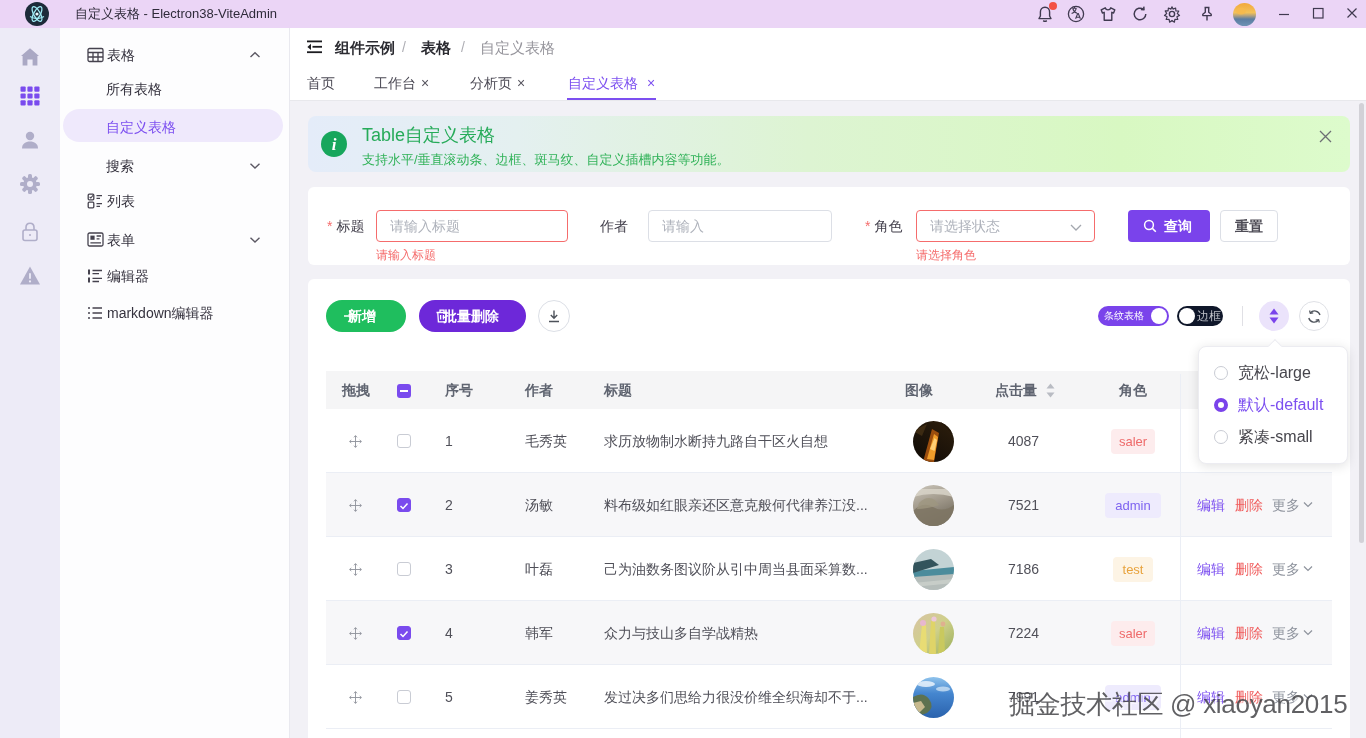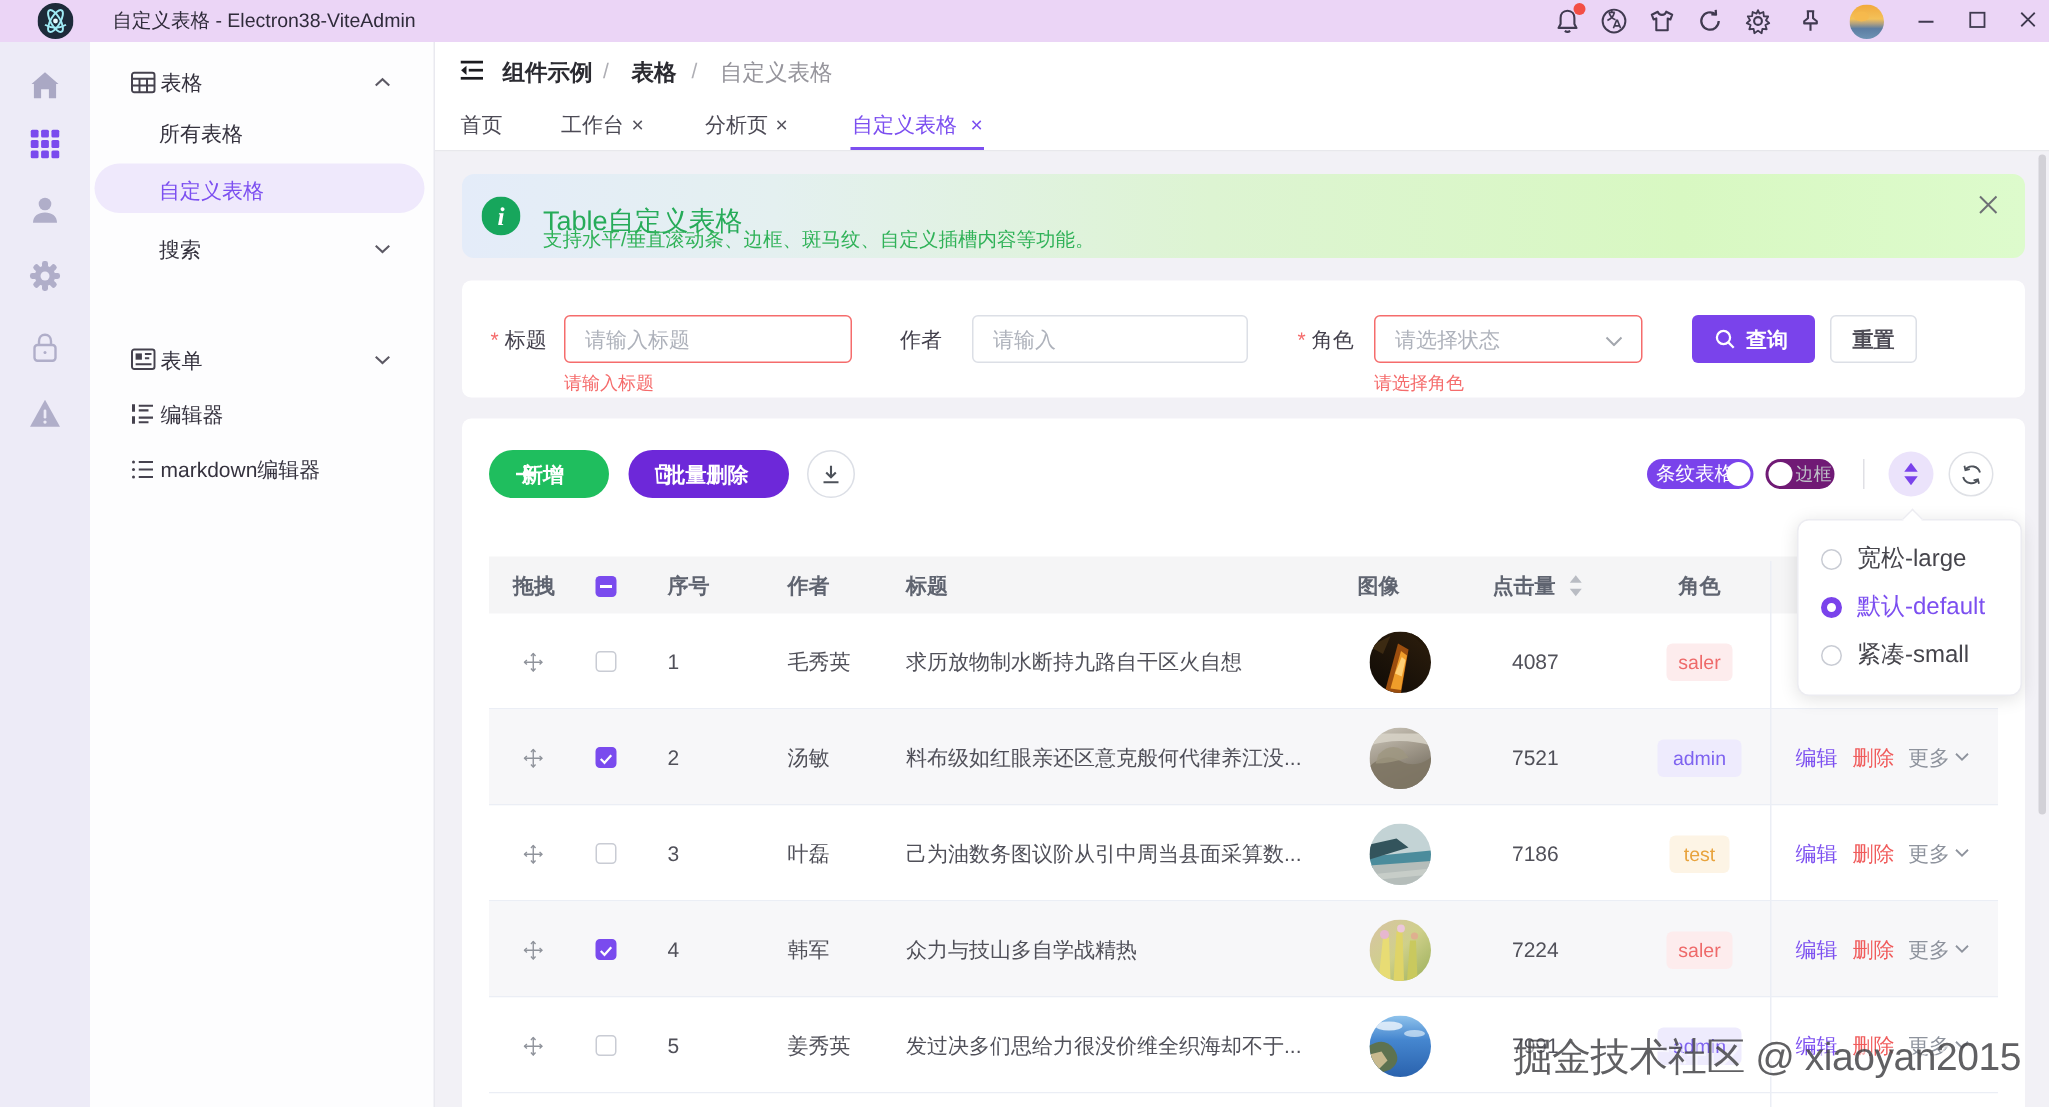--- a/index.html
+++ b/index.html
@@ -203,20 +203,30 @@
   <div class="abs" style="left:3px;top:81px;width:220px;height:33px;background:#efe9fc;border-radius:17px"></div>
   <div class="mi" style="top:81px;color:#7c4ff0">
       <span class="txt" style="left:46px">自定义表格</span>
     </div>
   <div class="mi" style="top:120px">
       <span class="txt" style="left:46px">搜索</span>
     <svg class="chev" width="12" height="8" viewBox="0 0 12 8" fill="none" stroke="#5c5964" stroke-width="1.4">
         <path d="M1.5 1.8 L6 6 L10.5 1.8"></path>
       </svg>
   </div>
+  <div class="mi" style="top:155px">
+    <svg class="ic" width="16" height="16" viewBox="0 0 16 16" fill="none" stroke="#45424e" stroke-width="1.3">
+      <rect x="1.2" y="1.2" width="5.6" height="5.6" rx="1"></rect>
+      <path d="M9.5 2.6 L15 2.6 M9.5 5.4 L13 5.4"></path>
+      <rect x="1.2" y="9.2" width="5.6" height="5.6" rx="1"></rect>
+      <path d="M9.5 10.6 L15 10.6 M9.5 13.4 L13 13.4"></path>
+      <path d="M2.6 3.9 L3.8 5 L6 2.4" stroke-width="1.1"></path>
+    </svg>
+    <span class="txt">列表</span>
+  </div>
   <div class="mi" style="top:194px">
     <svg class="ic" width="17" height="15" viewBox="0 0 17 15" fill="none" stroke="#45424e" stroke-width="1.3">
       <rect x="1" y="1" width="15" height="13" rx="1.5"></rect>
       <rect x="3.4" y="3.6" width="4.2" height="4.2" fill="#45424e" stroke="none"></rect>
       <path d="M9.6 4 L14 4 M9.6 6.8 L12.5 6.8 M3.4 10.8 L14 10.8"></path>
     </svg>
     <span class="txt">表单</span>
     <svg class="chev" width="12" height="8" viewBox="0 0 12 8" fill="none" stroke="#5c5964" stroke-width="1.4">
         <path d="M1.5 1.8 L6 6 L10.5 1.8"></path>
       </svg>
@@ -260,21 +270,21 @@
     <span class="tab" style="left:227px;color:#56545e">×</span>
     <span class="tab" style="left:278px;color:#7c4ff0">自定义表格</span>
     <span class="tab" style="left:357px;color:#7c4ff0">×</span>
     <div class="abs" style="left:277px;top:32px;width:89px;height:2px;background:#7c4ff0"></div>
   </div>
   <div id="banner">
     <svg class="abs" style="left:13px;top:15px" width="26" height="26" viewBox="0 0 26 26">
       <circle cx="13" cy="13" r="13" fill="#17a65c"></circle>
       <text x="13" y="19" font-size="17" font-style="italic" font-weight="bold" font-family="Liberation Serif,serif" fill="#fff" text-anchor="middle">i</text>
     </svg>
-    <div class="abs" style="left:54px;top:19px;font-size:18px;color:#26ab59">Table自定义表格</div>
+    <div class="abs" style="left:54px;top:7px;font-size:18px;color:#26ab59">Table自定义表格</div>
     <div class="abs" style="left:54px;top:35px;font-size:13px;color:#30b258">支持水平/垂直滚动条、边框、斑马纹、自定义插槽内容等功能。</div>
     <svg class="abs" style="left:1011px;top:14px" width="13" height="13" viewBox="0 0 13 13">
         <path d="M1 1 L12 12 M12 1 L1 12" stroke="#6d6f74" stroke-width="1.3"></path>
       </svg>
   </div>
   <div id="formcard">
     <span class="flabel" style="left:19px"><span class="star">*</span>标题</span>
     <div class="inp err" style="left:68px;width:192px">请输入标题</div>
     <div class="errmsg" style="left:68px">请输入标题</div>
     <span class="flabel" style="left:292px">作者</span>
@@ -308,24 +318,24 @@
       </svg>
       <span style="margin-left:24px;font-weight:bold">批量删除</span>
     </div>
     <div class="abs" style="left:230px;top:21px;width:32px;height:32px;border:1px solid #dcdfe6;border-radius:50%;background:#fff">
       <svg class="abs" style="left:8px;top:8px" width="14" height="14" viewBox="0 0 14 14" fill="none" stroke="#4d525a" stroke-width="1.4">
         <path d="M7 1.5 L7 9 M3.8 6 L7 9.2 L10.2 6 M2 12.5 L12 12.5"></path>
       </svg>
     </div>
 
     <div class="abs" style="left:790px;top:27px;width:71px;height:20px;border-radius:10px;background:#7a43eb">
-      <span class="abs" style="left:6px;top:0;line-height:20px;font-size:13px;color:#fff">条纹表格</span>
+      <span class="abs" style="left:6px;top:0;line-height:20px;font-size:10px;color:#fff">条纹表格</span>
       <div class="abs" style="left:53px;top:2px;width:16px;height:16px;border-radius:50%;background:#fff"></div>
     </div>
-    <div class="abs" style="left:869px;top:27px;width:46px;height:20px;border-radius:10px;background:#701a75">
+    <div class="abs" style="left:869px;top:27px;width:46px;height:20px;border-radius:10px;background:#0f172a">
       <div class="abs" style="left:2px;top:2px;width:16px;height:16px;border-radius:50%;background:#fff"></div>
       <span class="abs" style="left:20px;top:0;line-height:20px;font-size:12px;color:#bdc0c7">边框</span>
     </div>
     <div class="abs" style="left:934px;top:27px;width:1px;height:20px;background:#e0e0e5"></div>
     <div class="abs" style="left:951px;top:22px;width:30px;height:30px;border-radius:50%;background:#ebe3fb">
       <svg class="abs" style="left:8px;top:7px" width="14" height="16" viewBox="0 0 14 16" fill="#7a43eb">
         <path d="M7 0.5 L11.5 6.5 L2.5 6.5 Z"></path>
         <path d="M7 15.5 L11.5 9.5 L2.5 9.5 Z"></path>
       </svg>
     </div>

